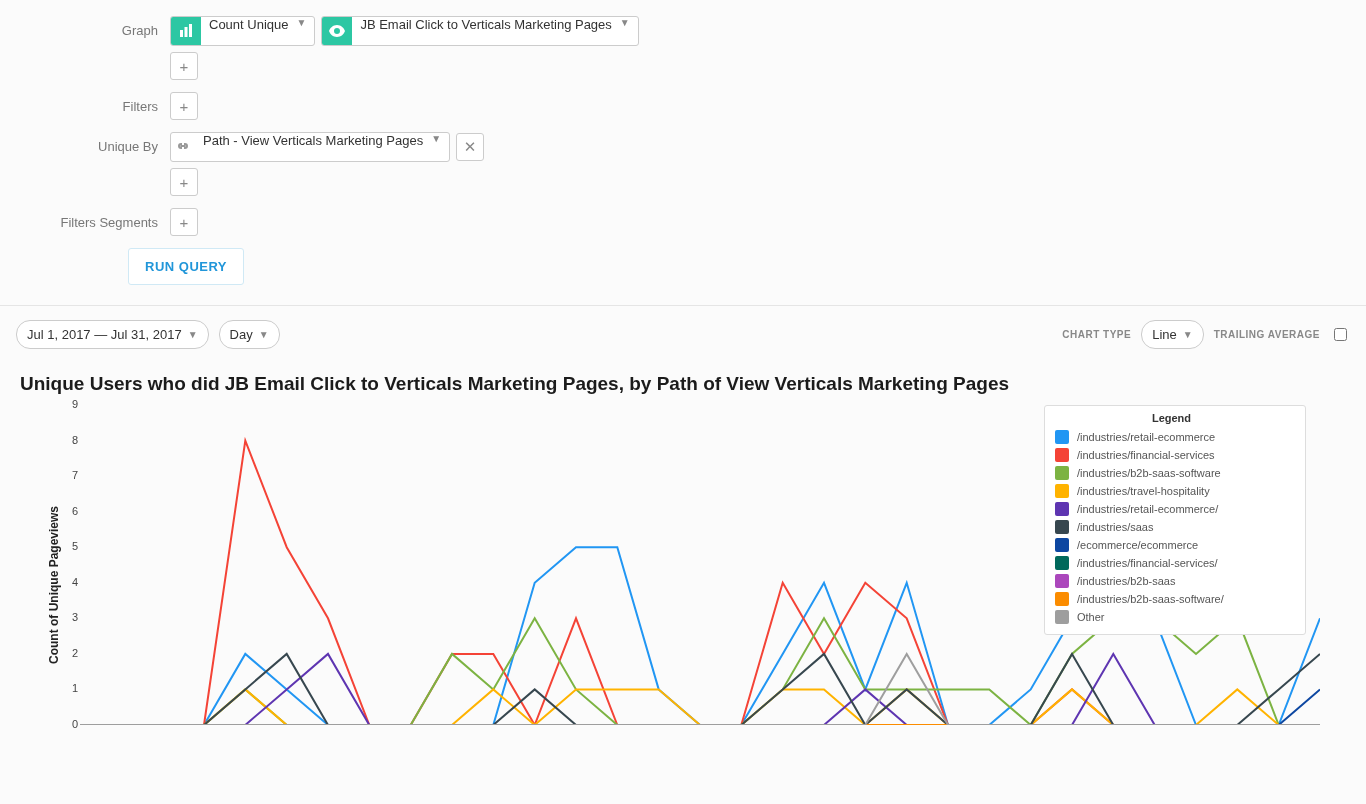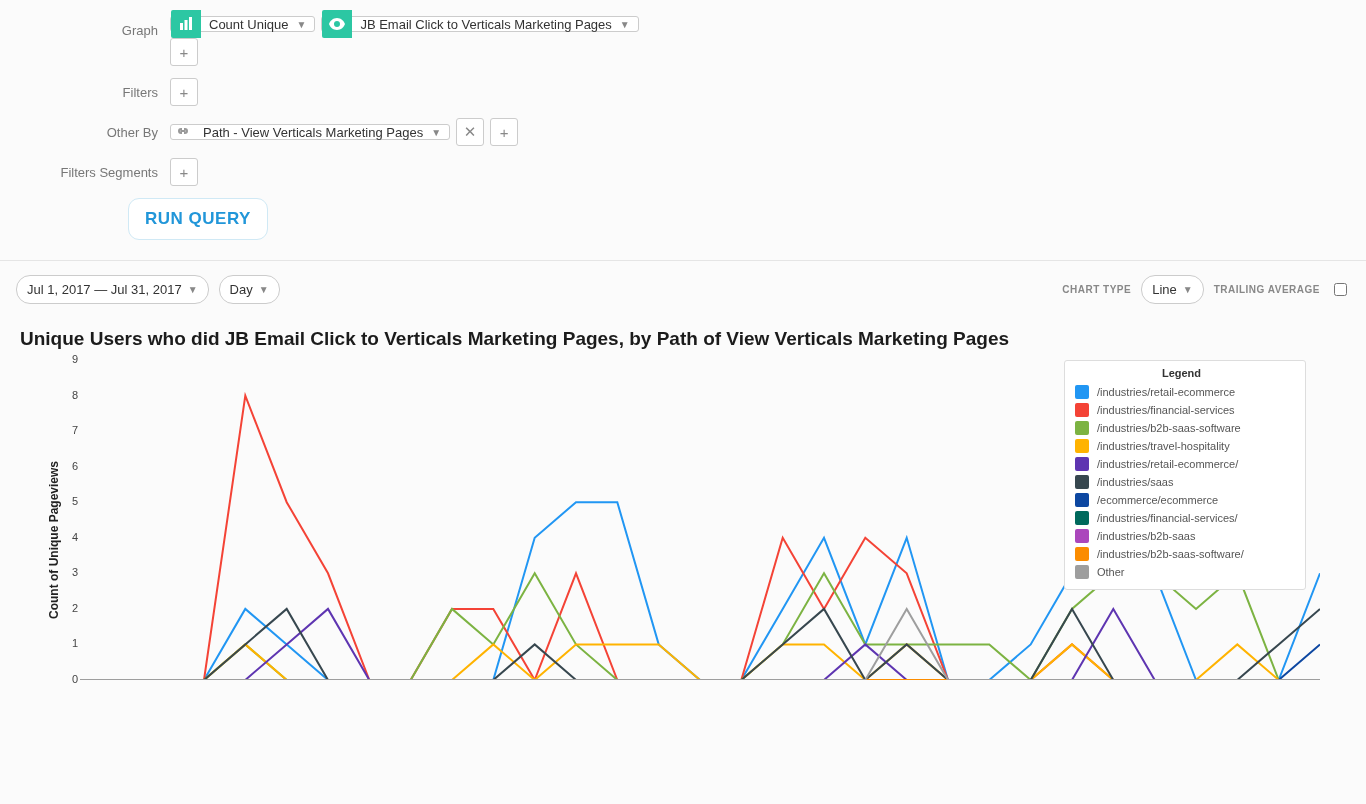--- a/index.html
+++ b/index.html
@@ -1,40 +1,40 @@
 <!DOCTYPE html>
 <html><head>
 <meta charset="utf-8">
 <style>
   * { box-sizing: border-box; }
   body { margin: 0; font-family: -apple-system, BlinkMacSystemFont, "Segoe UI", Helvetica, Arial, sans-serif; font-size: 13px; color: #333; background: #fbfbfb; }
   .query-builder { padding: 16px 0 20px 0; border-bottom: 1px solid #e5e5e5; }
   .qrow { display: flex; align-items: flex-start; margin-bottom: 12px; margin-left: 42px; }
   .qlabel { width: 128px; text-align: right; padding-right: 12px; color: #777; font-size: 13px; padding-top: 7px; }
   .qcontent { display: flex; flex-wrap: wrap; gap: 6px; align-items: center; }
-  .pill { display: inline-flex; align-items: center; border: 1px solid #ccc; border-radius: 3px; background: #fff; height: 16px; font-size: 13px; cursor: pointer; }
+  .pill { display: inline-flex; align-items: flex-start; border: 1px solid #ccc; border-radius: 3px; background: #fff; height: 30px; font-size: 13px; cursor: pointer; }
   .pill .icon-box { width: 30px; height: 28px; display: flex; align-items: center; justify-content: center; border-radius: 2px 0 0 2px; color: #fff; }
   .pill .icon-box.teal { background: #2cc7a3; }
   .pill .label { padding: 0 8px 0 8px; color: #333; }
   .pill .chev { padding-right: 8px; color: #888; font-size: 10px; }
   .pill.plain .icon-box { background: none; color: #888; width: 24px; }
   .sq-btn { width: 28px; height: 28px; border: 1px solid #ccc; border-radius: 3px; background: #fff; display: inline-flex; align-items: center; justify-content: center; color: #888; cursor: pointer; font-size: 15px; }
   .run-query { margin-left: 128px; margin-top: 8px; }
-  .run-btn { border: 1px solid #d0e9f5; background: #fff; color: #2196d9; font-weight: 700; letter-spacing: .5px; padding: 10px 16px; border-radius: 11px; cursor: pointer; font-size: 17px; }
+  .run-btn { border: 1px solid #d0e9f5; background: #fff; color: #2196d9; font-weight: 700; letter-spacing: .5px; padding: 10px 16px; border-radius: 3px; cursor: pointer; font-size: 13px; }
   .toolbar { display: flex; justify-content: space-between; align-items: center; padding: 14px 16px 0 16px; }
   .toolbar .left, .toolbar .right { display: flex; align-items: center; gap: 10px; }
   .select-box { border: 1px solid #ccc; border-radius: 14px; background: #fff; padding: 6px 10px; display: inline-flex; align-items: center; gap: 6px; cursor: pointer; font-size: 13px; }
   .select-box .chev { color: #888; font-size: 10px; }
   .small-label { color: #888; font-size: 10px; font-weight: 700; letter-spacing: .5px; }
   .chart-wrap { position: relative; padding: 10px 20px 20px 20px; }
   .chart-title { text-align: left; font-weight: 700; font-size: 19px; color: #1b1b1b; margin: 14px 0 10px 0; }
   .chart-area { position: relative; height: 360px; }
   .ylabel { position: absolute; left: 34px; top: 50%; transform: translate(-50%, -50%) rotate(-90deg); font-size: 12px; font-weight: 700; color: #222; white-space: nowrap; }
   svg.plot { position: absolute; left: 60px; top: 0; }
-  .legend-box { position: absolute; right: 40px; top: 0; border: 1px solid #ddd; background: #fff; border-radius: 3px; padding: 6px 17px 8px 10px; font-size: 11px; width: 242px; }
+  .legend-box { position: absolute; right: 40px; top: 0; border: 1px solid #ddd; background: #fff; border-radius: 3px; padding: 6px 17px 8px 10px; font-size: 11px; width: 262px; }
   .legend-title { text-align: center; font-weight: 700; color: #333; font-size: 11px; margin-bottom: 4px; }
   .legend-item { display: flex; align-items: center; gap: 8px; padding: 2px 0; color: #555; }
   .legend-swatch { width: 14px; height: 14px; border-radius: 2px; flex-shrink: 0; }
   .xaxis { position: absolute; left: 60px; bottom: -32px; display: flex; }
   .xtick { font-size: 11px; color: #444; transform: rotate(-90deg); transform-origin: left top; position: absolute; white-space: nowrap; }
   .ytick { position: absolute; font-size: 11px; color: #444; text-align: right; width: 20px; }
 </style>
 </head>
 <body>
 
@@ -73,23 +73,23 @@
   </div>
 
   <div class="qrow">
     <div class="qlabel">Filters</div>
     <div class="qcontent">
       <div class="sq-btn">+</div>
     </div>
   </div>
 
   <div class="qrow">
-    <div class="qlabel">Other By</div>
-    <div class="qcontent">
-      <div style="display:flex;flex-direction:row;gap:6px">
+    <div class="qlabel">Unique By</div>
+    <div class="qcontent">
+      <div style="display:flex;flex-direction:column;gap:6px">
         <div style="display:flex;gap:6px;align-items:center">
           <div class="pill plain">
             <span class="icon-box">
               <svg width="14" height="14" viewBox="0 0 14 14">
                   <path d="M5 3a3 3 0 000 6h1V7H5a1 1 0 010-2h1V3H5zm4 0H8v2h1a1 1 0 010 2H8v2h1a3 3 0 000-6zM4 5h6v2H4z" fill="#999"></path>
                 </svg>
             </span>
             <span class="label">Path - View Verticals Marketing Pages</span>
             <span class="chev">▼</span>
           </div>

